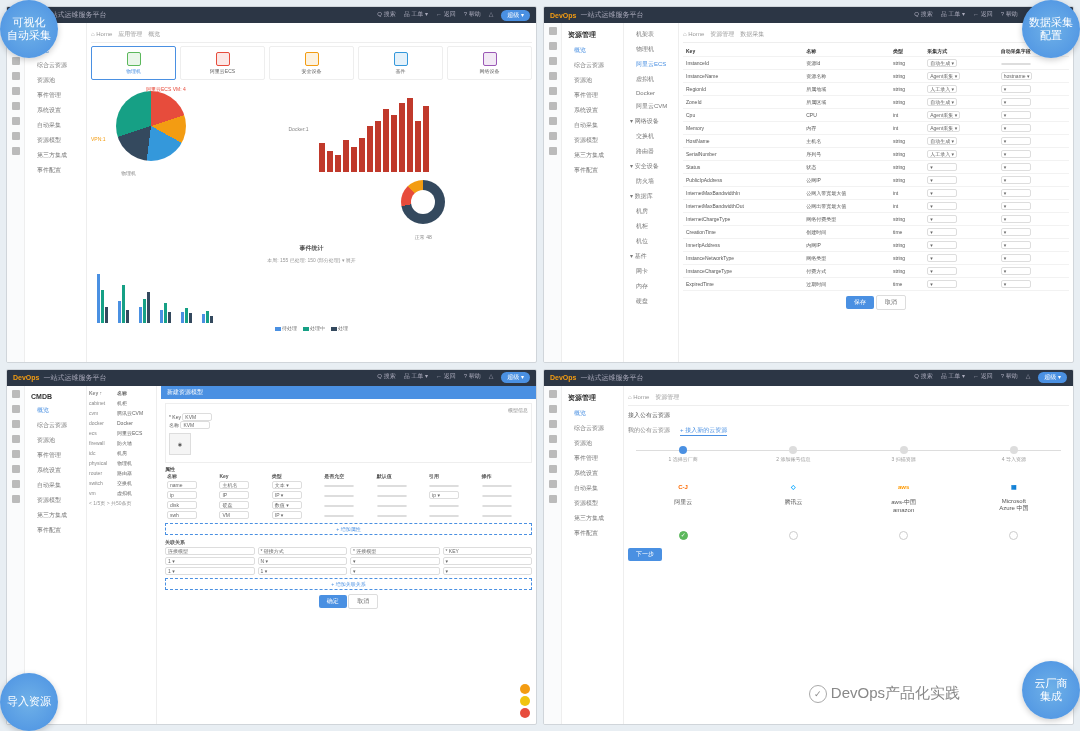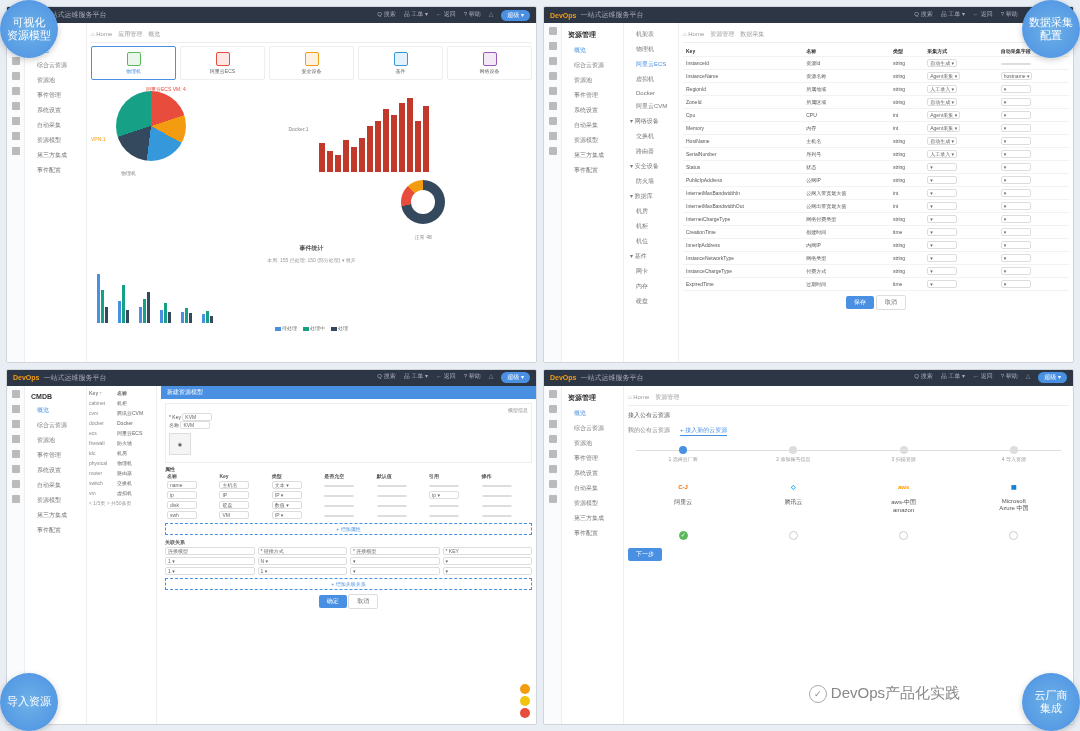--- a/index.html
+++ b/index.html
@@ -77,21 +77,21 @@
 .cloud .lg{width:40px;height:18px;display:flex;align-items:center;justify-content:center;font-size:6px;font-weight:bold;margin-bottom:2px}
 .radio-row{display:flex;justify-content:space-around;margin:8px 0}
 .radio{width:9px;height:9px;border:1px solid #ccc;border-radius:50%}
 .radio.on{background:#5cb85c;border-color:#5cb85c;position:relative}
 .radio.on::after{content:"✓";color:#fff;font-size:6px;position:absolute;left:1px;top:-1px}
 
 .badge{position:absolute;width:58px;height:58px;border-radius:50%;background:radial-gradient(circle,#6fb1e8,#4a90e2);color:#fff;display:flex;align-items:center;justify-content:center;text-align:center;font-size:11px;line-height:1.2;z-index:10;box-shadow:0 2px 6px rgba(0,0,0,.2)}
 .badge.tl{top:0;left:0}
 .badge.tr{top:0;right:0}
 .badge.bl{bottom:0;left:0}
-.badge.br{bottom:0;right:0}
+.badge.br{bottom:12px;right:0}
 .watermark{position:absolute;bottom:28px;right:120px;color:#888;font-size:15px;z-index:9;display:flex;align-items:center;gap:4px}
 .watermark i{width:18px;height:18px;border:1px solid #aaa;border-radius:50%;display:inline-flex;align-items:center;justify-content:center;font-size:9px;font-style:normal;color:#888}
 </style>
 </head>
 <body>
 
 <div class="grid">
 
 <div class="panel">
   <div class="hdr">
@@ -682,21 +682,21 @@
           </div>
       <div><button class="btn">下一步</button></div>
     </div>
   </div>
 </div>
 
 </div>
 
 <div class="badge tl">
     <span style="white-space:pre-line">可视化
-资源模型</span>
+自动采集</span>
   </div>
 <div class="badge tr">
     <span style="white-space:pre-line">数据采集
 配置</span>
   </div>
 <div class="badge bl">
     <span style="white-space:pre-line">导入资源</span>
   </div>
 <div class="badge br">
     <span style="white-space:pre-line">云厂商

